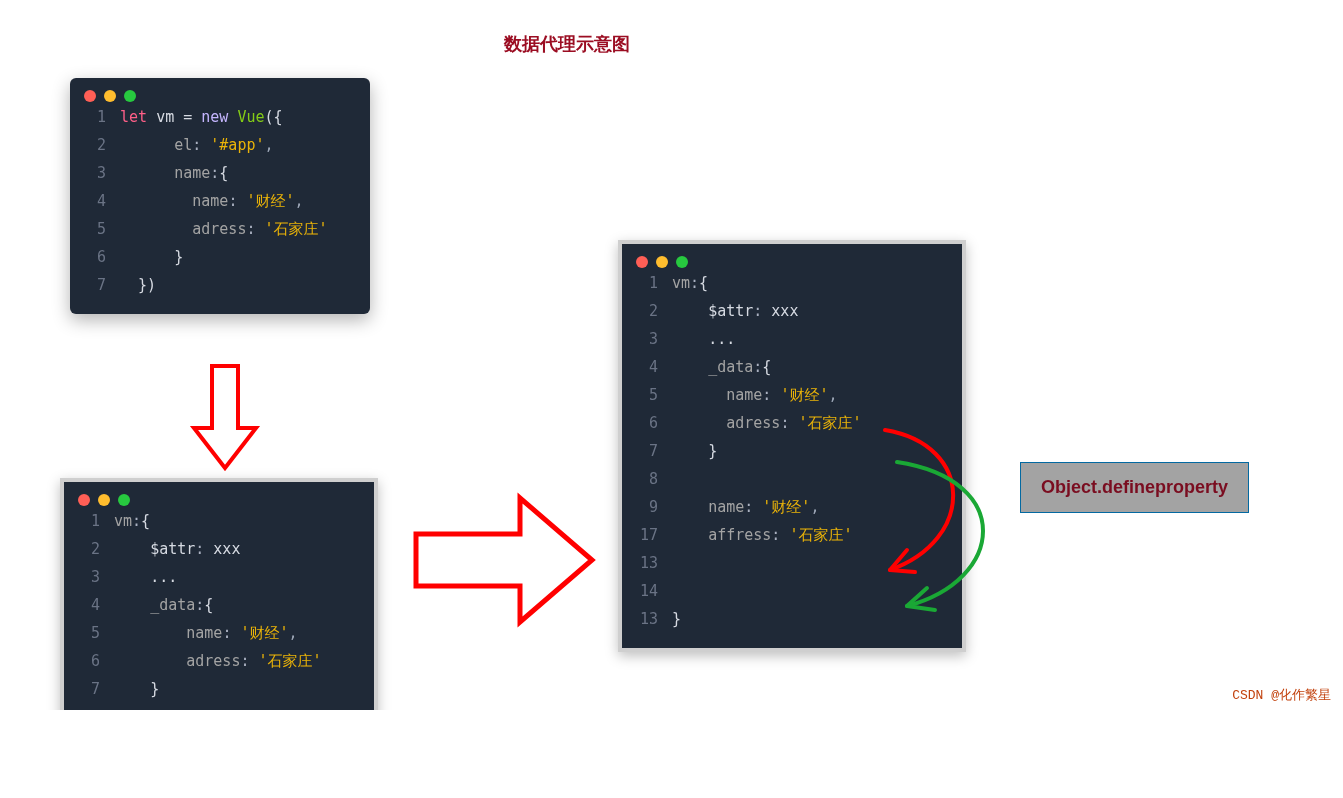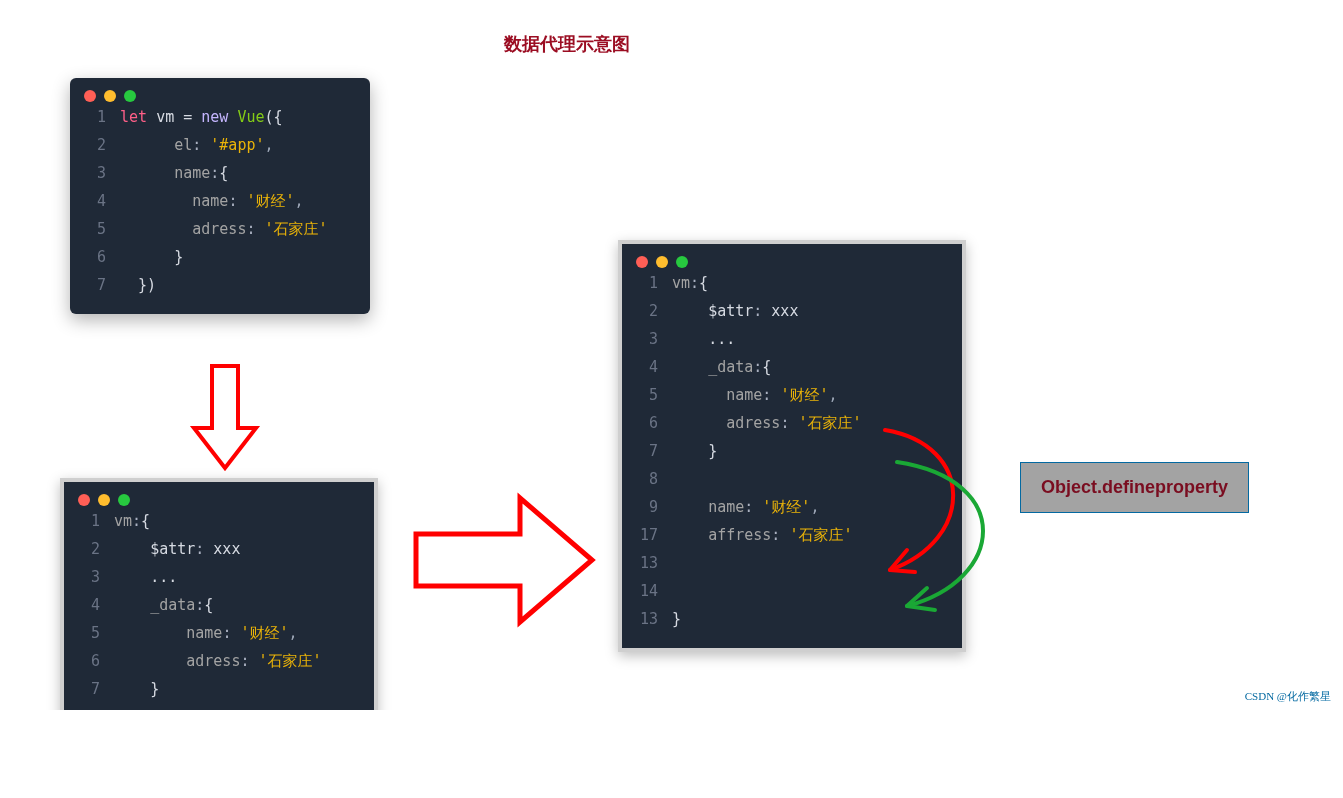--- a/index.html
+++ b/index.html
@@ -54,23 +54,23 @@
     color: #7a0d20;
     font-weight: bold;
     font-size: 18px;
     padding: 14px 20px;
   }
 
   .watermark {
     position: absolute;
     right: 12px;
     bottom: 6px;
-    color: #0369a1;
-    font-size: 11px;
-    font-family: Liberation Serif, serif;
+    color: #c2410c;
+    font-size: 13px;
+    font-family: Liberation Mono, monospace;
   }
 
   .arrow { position: absolute; }
   .arrow svg { overflow: visible; }
 
 </style>
 </head>
 <body>
 
 <div class="canvas">

